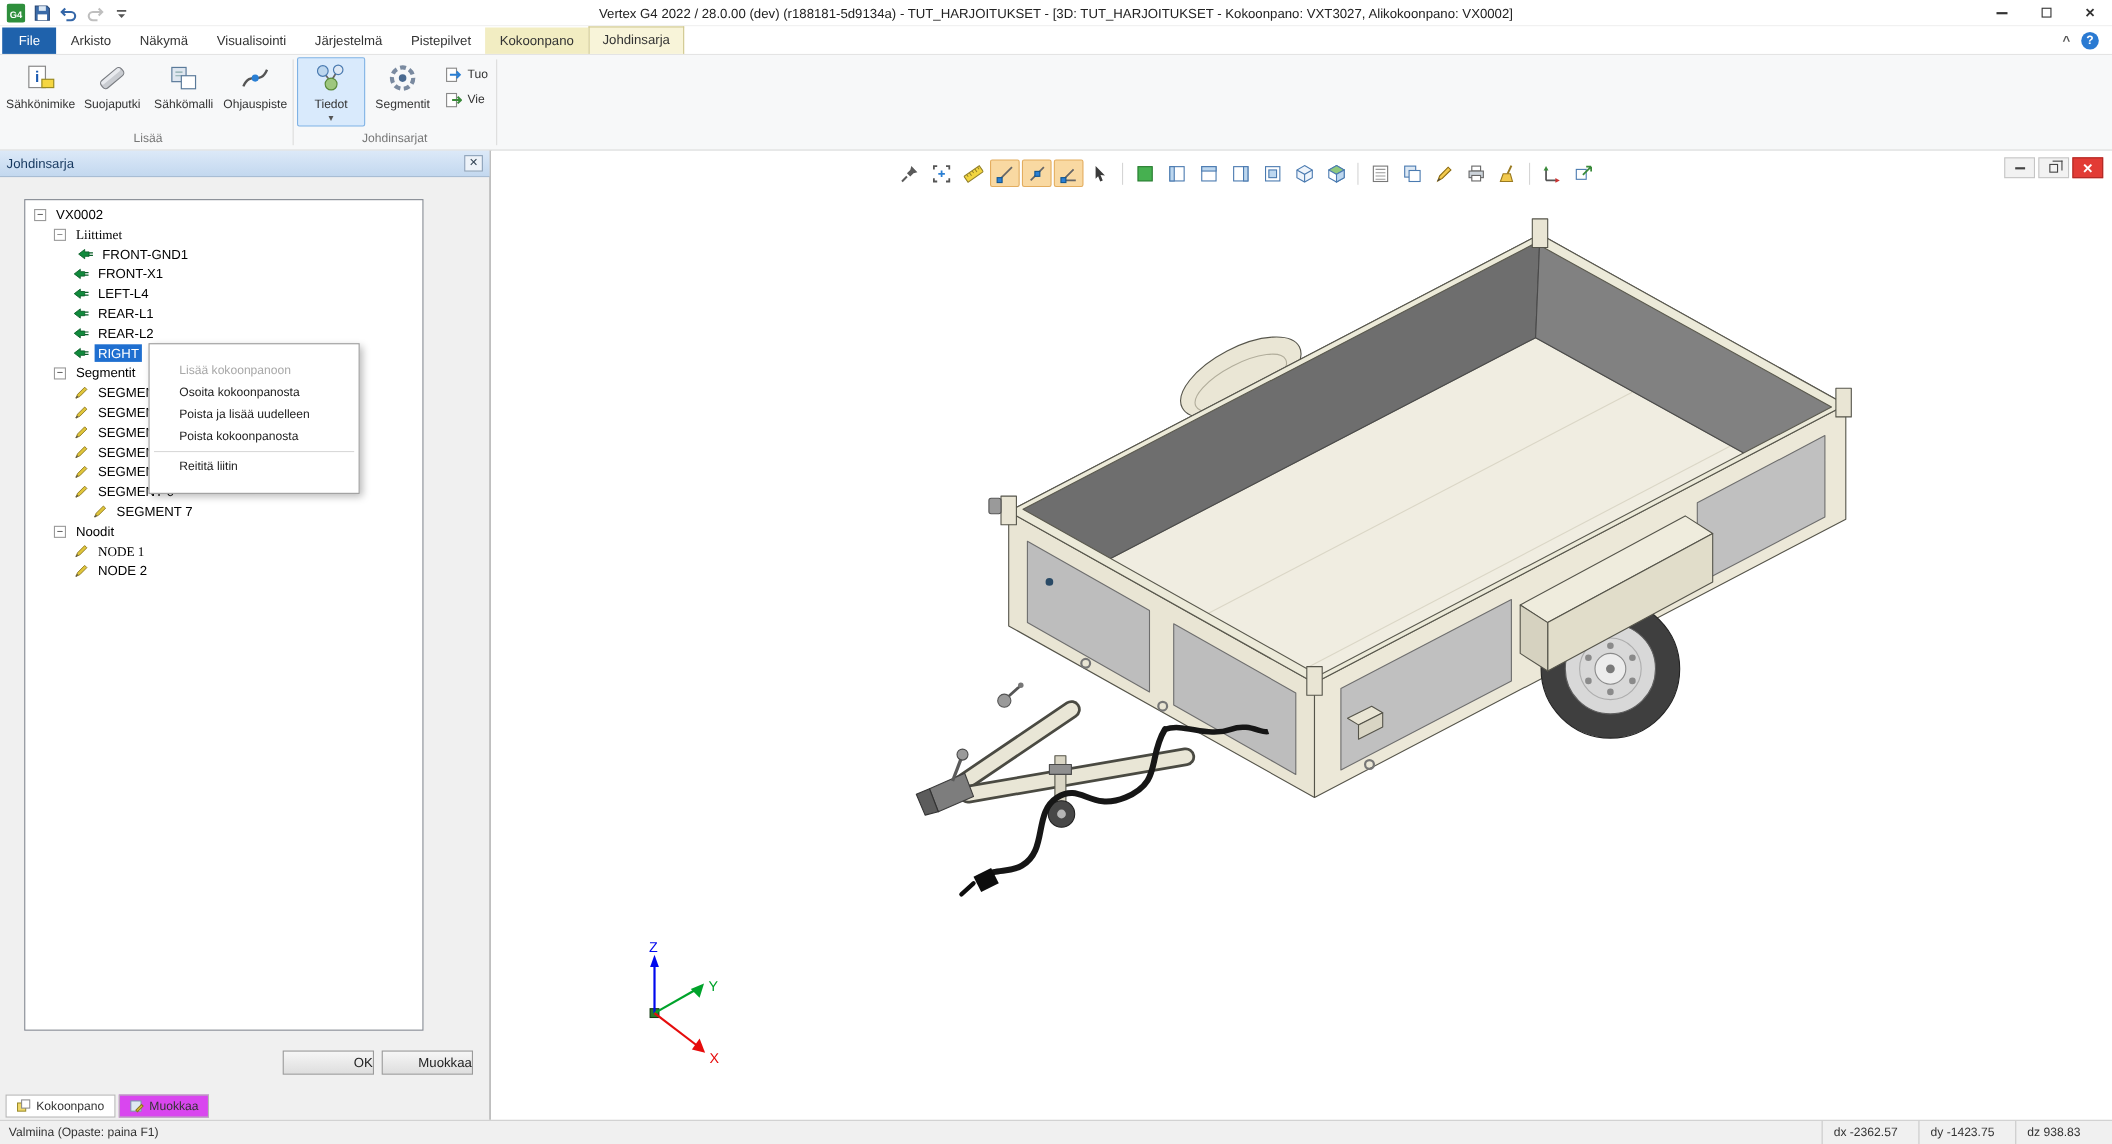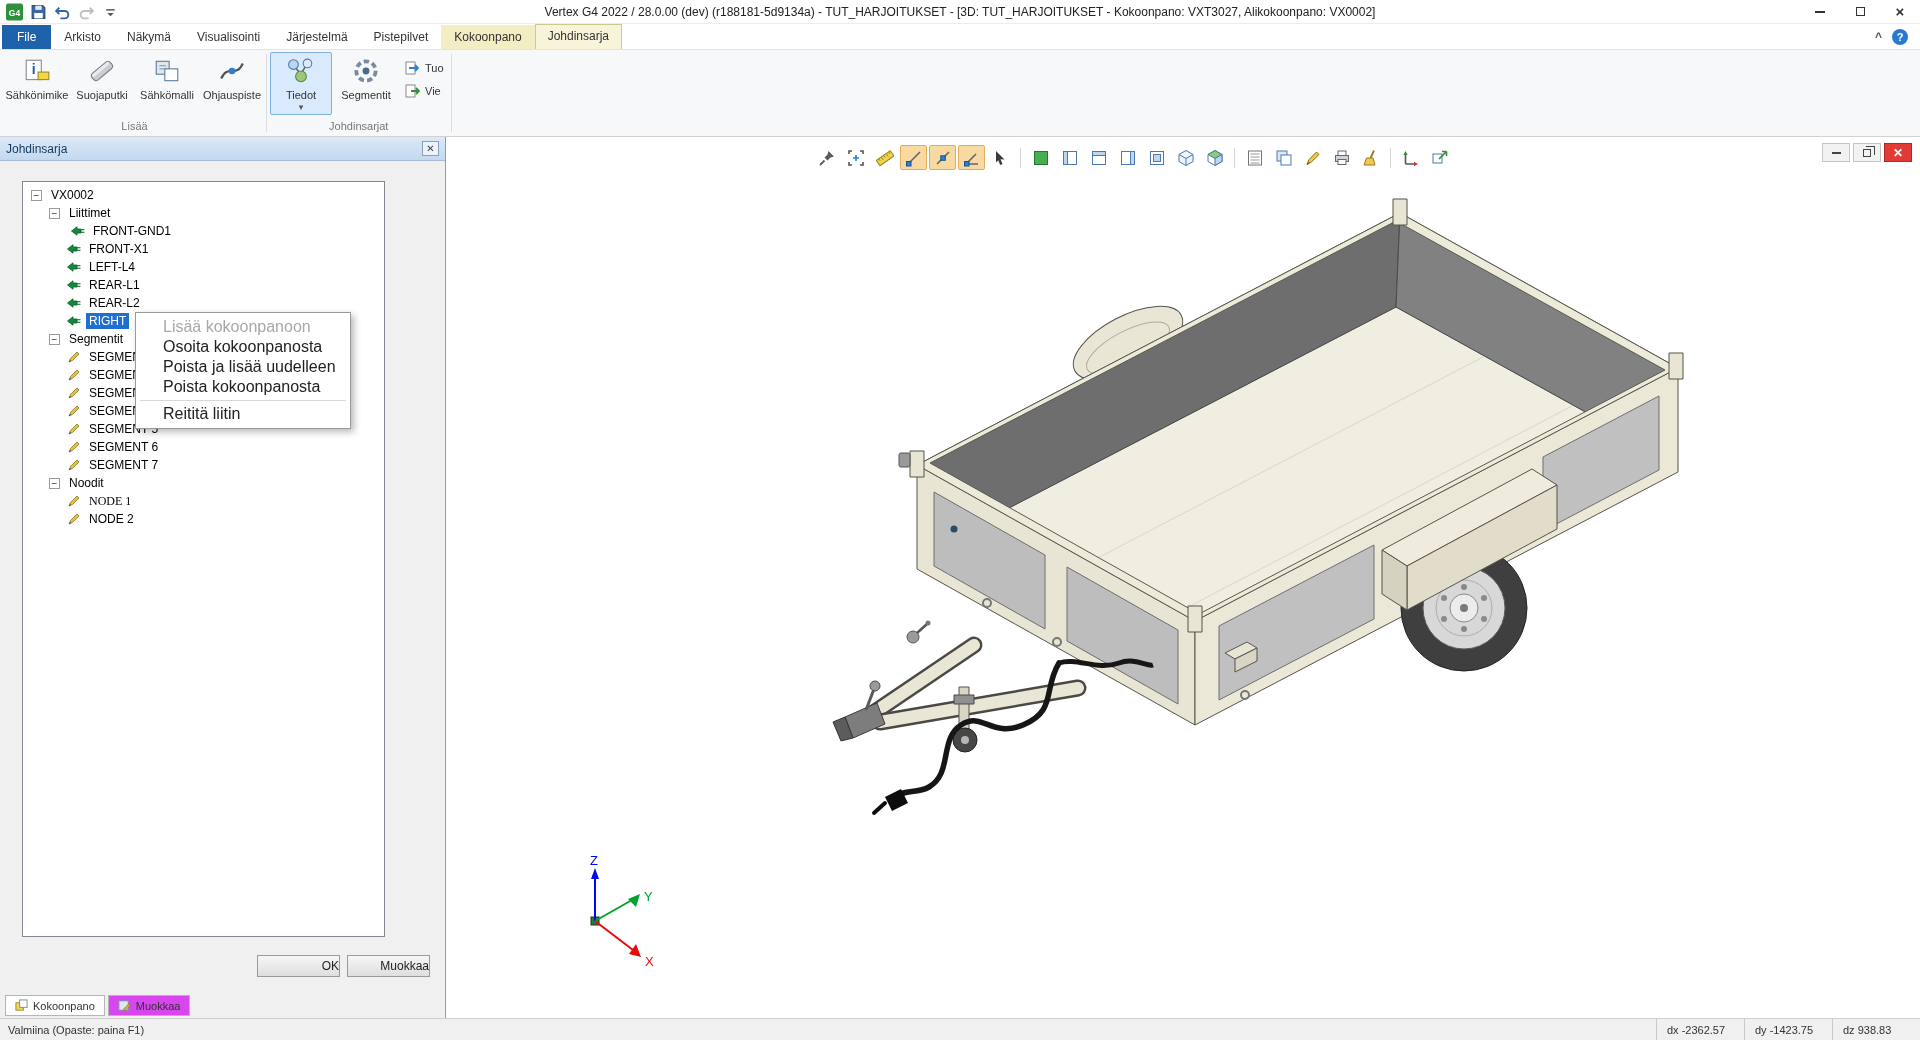--- a/index.html
+++ b/index.html
@@ -78,21 +78,21 @@
   .vtool .icn svg{width:100%;height:100%}
   .vsep{width:1px;height:20px;background:#d5d5d5;margin:0 4px}
   .vwinbtns{position:absolute;right:8px;top:6px;display:flex;gap:3px;z-index:5}
   .vwbtn{width:28px;height:19px;background:#f2f2f2;border:1px solid #c5c5c5;display:flex;align-items:center;justify-content:center;color:#333}
   .vwbtn .glyph-min{border-color:#444;width:9px}
   .vwbtn .glyph-restore{position:relative;width:8px;height:8px;border:1.2px solid #444}
   .vwbtn .glyph-restore::before{content:"";position:absolute;left:2px;top:-4px;width:8px;height:8px;border:1.2px solid #444;border-left:none;border-bottom:none}
   .vwbtn.close{background:#e23b35;border-color:#b02a25;color:#fff;font-weight:bold;font-size:12px}
 
   
-  .ctxmenu{position:absolute;left:135px;top:312px;width:216px;background:#fff;border:1px solid #9a9a9a;box-shadow:3px 3px 7px rgba(0,0,0,.28);padding:4px 1px;z-index:50;font-size:16px}
+  .ctxmenu{position:absolute;left:135px;top:312px;width:192px;background:#fff;border:1px solid #9a9a9a;box-shadow:3px 3px 7px rgba(0,0,0,.28);padding:14px 1px;z-index:50;font-size:11px}
   .mitem{height:20px;line-height:20px;padding-left:26px;color:#222;white-space:nowrap}
   .mitem.disabled{color:#a8a8a8}
   .msep{height:1px;background:#d9d9d9;margin:3px 3px}
 
   
   .statusbar{position:absolute;left:0;right:0;bottom:0;height:22px;background:#f0f0f0;border-top:1px solid #cfcfcf;display:flex;align-items:center;font-size:11px;color:#333}
   .status-msg{padding-left:8px}
   .status-cells{margin-left:auto;display:flex;height:100%}
   .scell{min-width:88px;border-left:1px solid #c9c9c9;display:flex;align-items:center;padding:0 10px;white-space:nowrap}
 </style>
@@ -249,21 +249,21 @@
   <div class="sidepanel">
     <div class="panel-header">
       <span>Johdinsarja</span>
       <span class="panel-close">✕</span>
     </div>
     <div class="treebox">
         <div class="trow" style="padding-left: 8px;">
           <span class="expbox"></span>
           <span class="tlabel">VX0002</span>
         </div>
-        <div class="trow" style="padding-left: 26px;">
+        <div class="trow" style="padding-left: 26px; font-family: Liberation Serif, serif;">
           <span class="expbox"></span>
           <span class="tlabel">Liittimet</span>
         </div>
         <div class="trow" style="padding-left: 48px;">
           <span class="icn treeicn"><svg viewBox="0 0 14 14">
               <path d="M0.5 7 L6 2.8 V5 H10 V9 H6 V11.2 Z" fill="#118a3c" stroke="#0a5f28" stroke-width="0.8"></path>
               <path d="M10 5.8 h3.5 M10 8.2 h3.5" stroke="#0a5f28" stroke-width="1.1"></path>
             </svg></span>
           <span class="tlabel">FRONT-GND1</span>
         </div>
@@ -341,21 +341,21 @@
             </svg></span>
           <span class="tlabel">SEGMENT 5</span>
         </div>
         <div class="trow" style="padding-left: 44px;">
           <span class="icn treeicn"><svg viewBox="0 0 14 14">
               <path d="M2 12 L3.5 8.5 L10 2 L12 4 L5.5 10.5 Z" fill="#e0c53a" stroke="#8a741a" stroke-width="0.8"></path>
               <path d="M2 12 L3.8 10.2" stroke="#555"></path>
             </svg></span>
           <span class="tlabel">SEGMENT 6</span>
         </div>
-        <div class="trow" style="padding-left: 44px;">
+        <div class="trow" style="padding-left: 44px; margin-left: 17px;">
           <span class="icn treeicn"><svg viewBox="0 0 14 14">
               <path d="M2 12 L3.5 8.5 L10 2 L12 4 L5.5 10.5 Z" fill="#e0c53a" stroke="#8a741a" stroke-width="0.8"></path>
               <path d="M2 12 L3.8 10.2" stroke="#555"></path>
             </svg></span>
           <span class="tlabel">SEGMENT 7</span>
         </div>
         <div class="trow" style="padding-left: 26px;">
           <span class="expbox"></span>
           <span class="tlabel">Noodit</span>
         </div>

